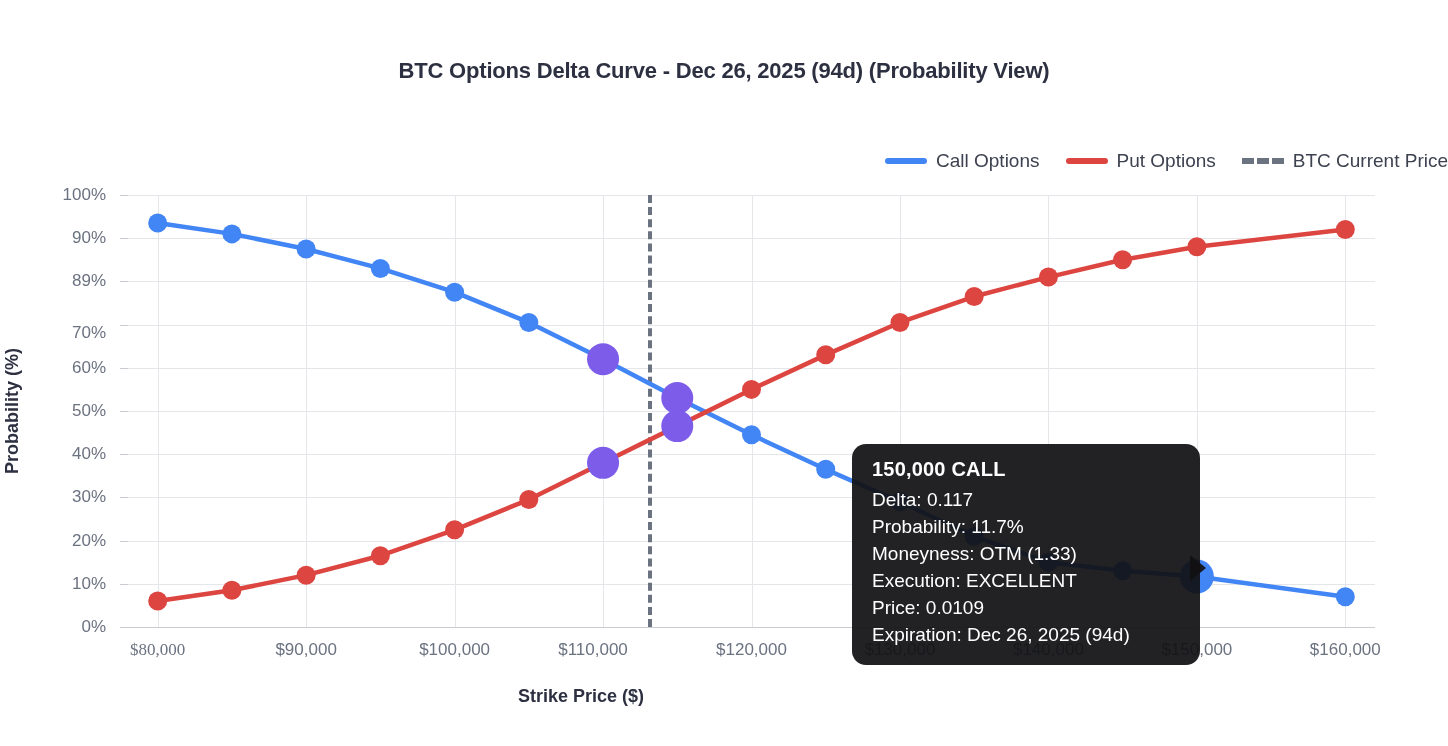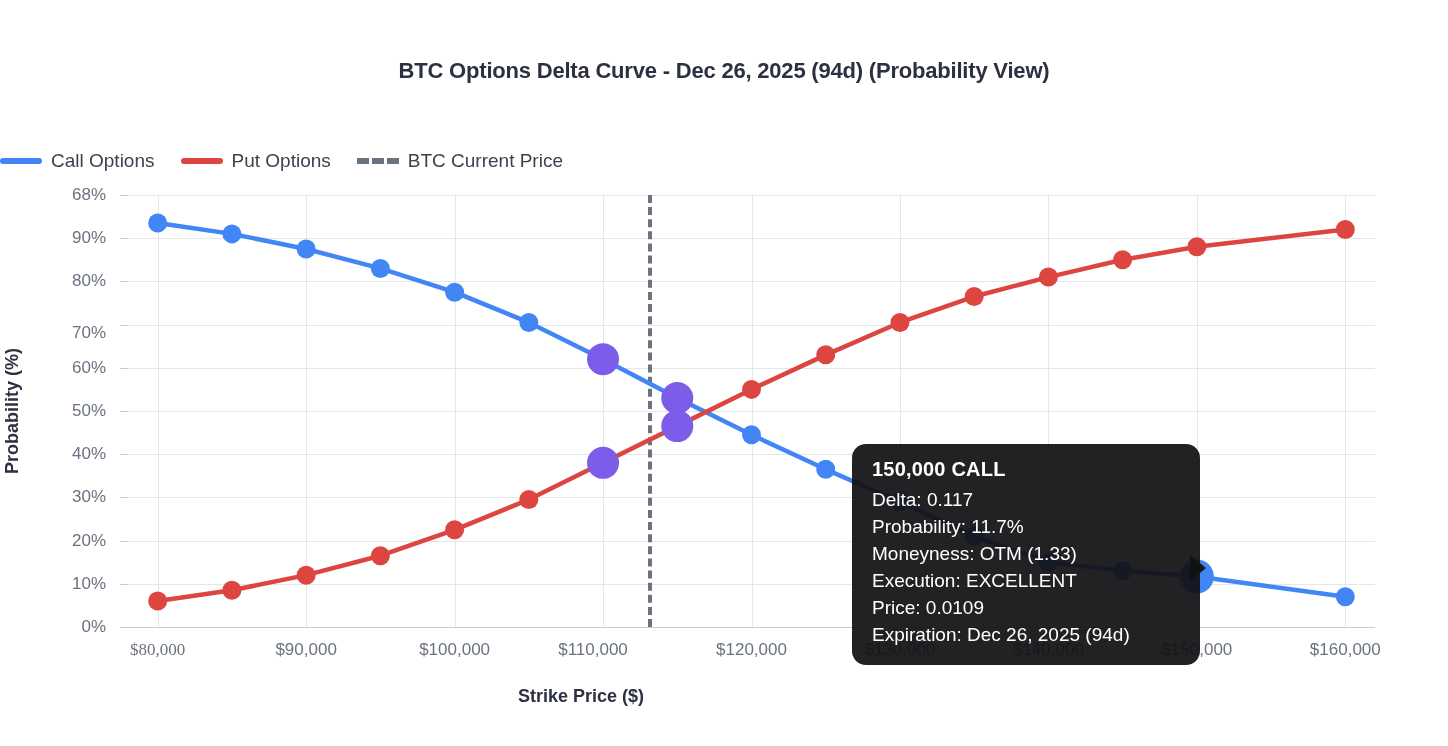--- a/index.html
+++ b/index.html
@@ -10,21 +10,21 @@
   }
   #chart-root{position:absolute;inset:0;padding-left:32px;}
 
   .chart-title{
     position:absolute;top:58px;left:0;width:1448px;text-align:center;
     font-size:22px;font-weight:bold;color:#2c3040;letter-spacing:-0.2px;
   }
 
   .legend{
     position:absolute;top:150px;left:0;width:1448px;
-    display:flex;justify-content:flex-start;align-items:center;gap:26px;
+    display:flex;justify-content:flex-end;align-items:center;gap:26px;
   }
   .legend-item{display:flex;align-items:center;gap:9px;}
   .legend-swatch{width:42px;height:6px;border-radius:3px;}
   .legend-swatch.dashed{
     height:0;border-top:6px dashed #6b7280;border-radius:0;background:none;
   }
   .legend-label{font-size:19px;color:#3d4250;}
 
   
   .plot{
@@ -108,23 +108,23 @@
 
   <div class="ylabels" id="ylabels">
       <div class="t" style="top: 432px;">0%</div>
       <div class="t" style="top: 388.8px;">10%</div>
       <div class="t" style="top: 345.6px;">20%</div>
       <div class="t" style="top: 302.4px;">30%</div>
       <div class="t" style="top: 259.2px;">40%</div>
       <div class="t" style="top: 216px;">50%</div>
       <div class="t" style="top: 172.8px;">60%</div>
       <div class="t" style="top: 129.6px; margin-top: 8px;">70%</div>
-      <div class="t" style="top: 86.4px;">80%</div>
+      <div class="t" style="top: 86.4px;">89%</div>
       <div class="t" style="top: 43.2px;">90%</div>
-      <div class="t" style="top: 0px;">68%</div>
+      <div class="t" style="top: 0px;">100%</div>
     </div>
   <div class="xlabels" id="xlabels">
       <div class="t" style="left: 157.69px; font-family: Liberation Serif, serif;">$80,000</div>
       <div class="t" style="left: 306.143px;">$90,000</div>
       <div class="t" style="left: 454.595px;">$100,000</div>
       <div class="t" style="left: 593px; text-align: right;">$110,000</div>
       <div class="t" style="left: 751.5px;">$120,000</div>
       <div class="t" style="left: 899.952px;">$130,000</div>
       <div class="t" style="left: 1048.4px;">$140,000</div>
       <div class="t" style="left: 1196.86px;">$150,000</div>

